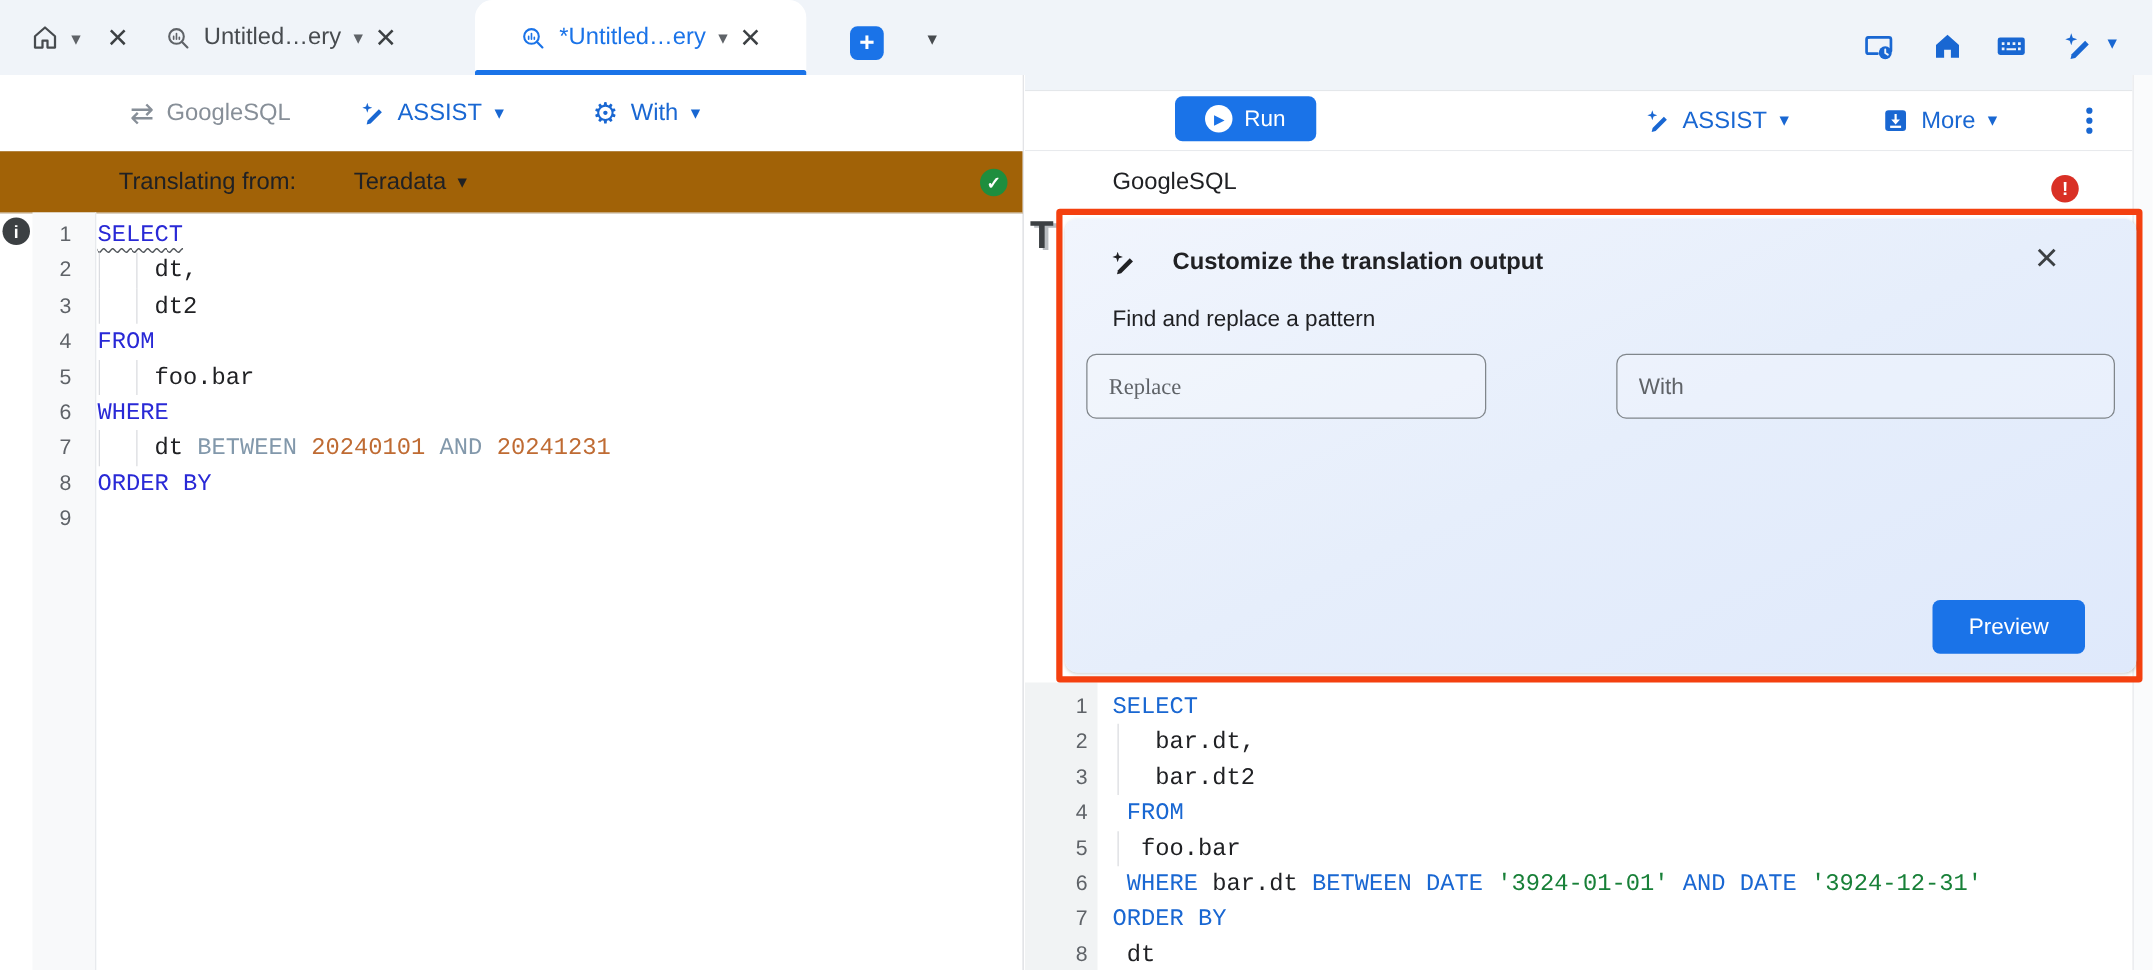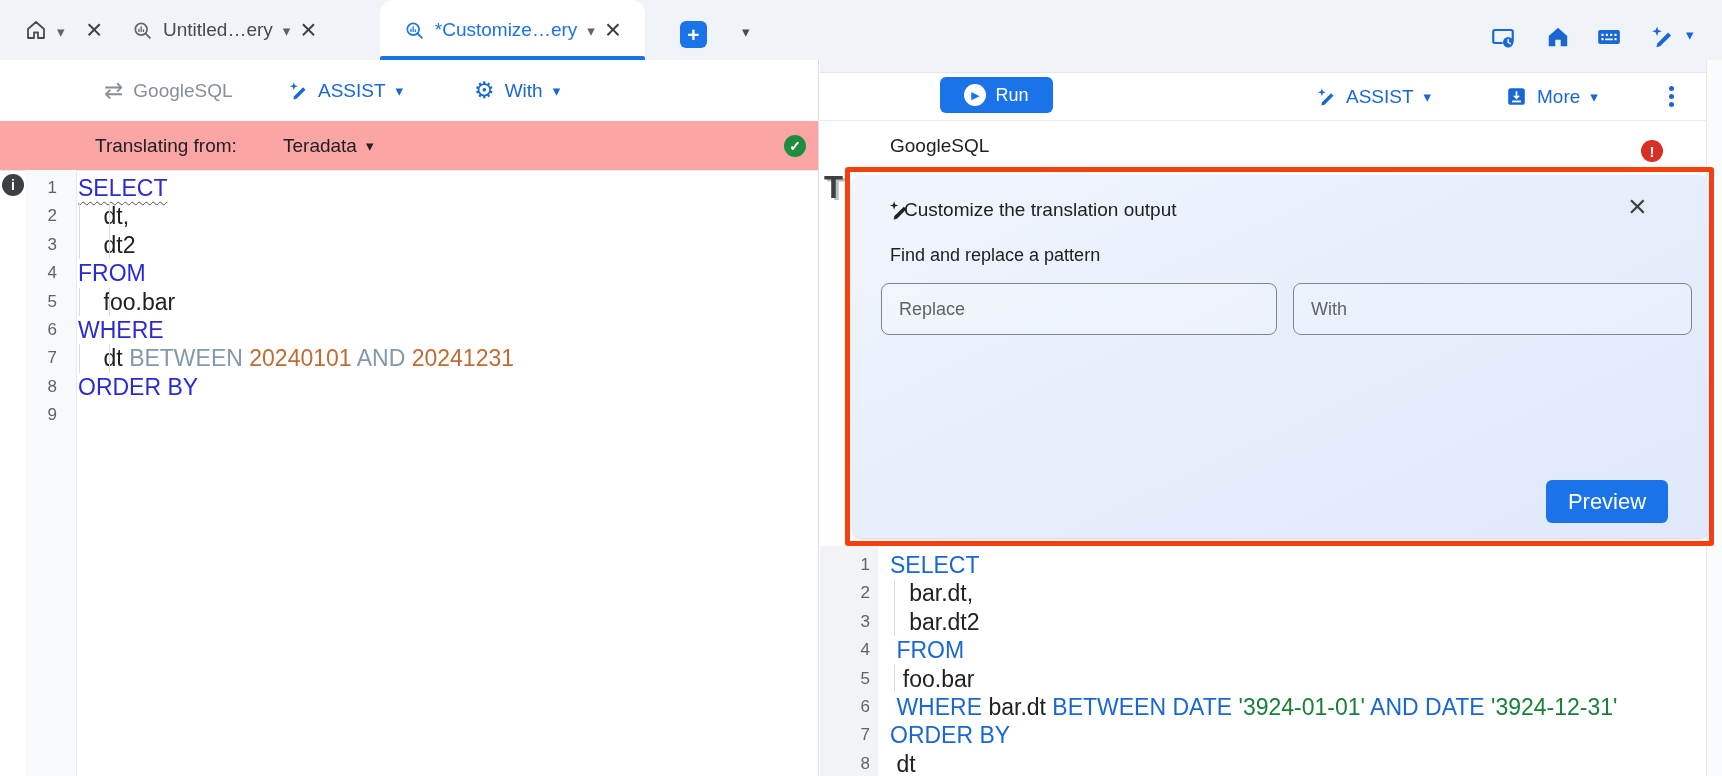--- a/index.html
+++ b/index.html
@@ -25,30 +25,30 @@
   
   .left-panel{position:absolute;left:0;top:60px;width:818px;height:716px;background:#fff;border-right:1px solid #dadce0;}
   .right-panel{position:absolute;left:820px;top:60px;width:886px;height:716px;background:#fff;}
   .scroll-strip{position:absolute;left:1706px;top:60px;width:16px;height:716px;background:#fafbfc;border-left:1px solid #e7e9ec;}
   
   .l-toolbar{position:absolute;left:0;top:0;right:0;height:61px;border-bottom:1px solid #e8eaed;background:#fff;}
   .tool{position:absolute;top:0;height:100%;display:flex;align-items:center;gap:10px;font-size:19px;font-weight:500;}
   .tool.blue{color:#1967d2;}
   .tool.disabled{color:#878f98;}
   .glyph-ic{font-size:23px;line-height:1;}
-  .l-subheader{position:absolute;left:0;top:61px;right:0;height:49px;border-bottom:1px solid #e8eaed;background:#fca5a5;}
+  .l-subheader{position:absolute;left:0;top:61px;right:0;height:49px;border-bottom:1px solid #e8eaed;background:#a16207;}
   .subtext{position:absolute;top:0;height:49px;display:flex;align-items:center;font-size:19px;color:#202124;}
   .badge{border-radius:50%;width:22px;height:22px;display:flex;align-items:center;justify-content:center;color:#fff;}
   .badge.green{background:#1e8e3e;font-size:14px;font-weight:700;}
   .badge.red{background:#d93025;font-size:15px;font-weight:700;}
   .badge.dark{background:#3c4043;font-size:14px;font-weight:700;font-style:normal;}
   
   .gutter-nums{position:absolute;box-sizing:border-box;}
   .ln{height:28.4px;line-height:28.4px;font-size:17px;color:#5f6368;text-align:right;}
-  .code-col{position:absolute;font-family:Liberation Sans, sans-serif;font-size:23px;}
+  .code-col{position:absolute;font-family:Liberation Mono, monospace;font-size:19px;}
   .code-line{position:relative;height:28.4px;line-height:28.4px;white-space:pre;}
   .guide{position:absolute;top:0;bottom:0;width:1px;background:#dadce0;}
   .tok-id{color:#202124;}
   .src .tok-kw{color:#2929d6;}
   .src .tok-op{color:#8298ab;}
   .src .tok-num{color:#bf6b33;}
   .out .tok-kw{color:#1967d2;}
   .out .tok-str{color:#188038;}
   .wavy{text-decoration:underline;text-decoration-style:wavy;text-decoration-color:#50555a;text-decoration-thickness:1px;text-underline-offset:5px;}
   
@@ -66,29 +66,29 @@
   .gsql-row{position:absolute;left:0;top:61px;right:0;height:49px;background:#fff;}
   .artifactT{position:absolute;left:4px;top:110px;font-size:31px;font-weight:700;color:#3c4043;text-shadow:3px 2px 0 #b9bdc1;}
   .out-editor{position:absolute;left:0;top:486px;right:0;bottom:0;}
   .out-gutterbg{position:absolute;left:0;top:0;bottom:0;width:58px;background:#f1f3f4;}
   .out-nums{left:0;top:5px;bottom:0;width:58px;padding:0 8px 0 0;}
   .out-code{left:70px;top:5px;right:0;}
   
   .red-frame{position:absolute;left:845px;top:167px;width:859px;height:369px;border:5px solid #f4400f;border-radius:3px;}
   .cdialog{position:absolute;left:852px;top:175px;width:857px;height:363px;border-radius:10px;
     background:linear-gradient(155deg,#f1f5fd 0%,#e6eefb 50%,#dfe9fb 100%);box-shadow:0 1px 3px rgba(60,64,67,.25);}
-  .cd-title{position:absolute;left:52px;top:24px;font-size:19px;font-weight:400;color:#202124;}
+  .cd-title{position:absolute;left:86px;top:24px;font-size:19px;font-weight:700;color:#202124;}
   .cd-penic{position:absolute;left:36px;top:25px;width:21px;height:21px;color:#202124;}
   .cd-close{position:absolute;left:776px;top:15px;font-size:32px;color:#3c4043;cursor:pointer;line-height:1;}
   .cd-label{position:absolute;font-size:18px;color:#202124;text-align:right;}
   .cd-input{position:absolute;box-sizing:border-box;height:52px;border:1px solid #80868b;border-radius:8px;
     background:rgba(255,255,255,.22);padding:0 17px;font-size:18px;color:#202124;font-family:inherit;outline:none;}
   .cd-input::placeholder{color:#5f6368;opacity:1;}
   .previewbtn{position:absolute;left:694px;top:305px;width:122px;height:43px;background:#1a73e8;color:#fff;border:none;
-    border-radius:6px;font-size:22px;font-weight:500;font-family:inherit;cursor:pointer;}
+    border-radius:6px;font-size:18px;font-weight:500;font-family:inherit;cursor:pointer;}
 </style>
 </head>
 <body>
 
 <svg width="0" height="0" style="position:absolute">
   <symbol id="sym-home-outline" viewBox="0 0 24 24">
     <path d="M12 4 L4 11 V20 H10 V14.5 H14 V20 H20 V11 Z" fill="none" stroke="currentColor" stroke-width="1.8" stroke-linejoin="round"></path>
   </symbol>
   <symbol id="sym-home-filled" viewBox="0 0 24 24">
     <path d="M12 3.5 L3.5 11 V20.5 H9.5 V14.5 H14.5 V20.5 H20.5 V11 Z" fill="currentColor"></path>
@@ -134,21 +134,21 @@
       </svg>
     <span class="tlabel">Untitled…ery</span>
     <span class="caret">▾</span>
     <span class="xicon">×</span>
   </div>
 
   <div class="tab active" style="left:380px;width:265px">
     <svg width="21" height="21" style="color:#1a73e8">
         <use href="#sym-query"></use>
       </svg>
-    <span class="tlabel">*Customize…ery</span>
+    <span class="tlabel">*Untitled…ery</span>
     <span class="caret">▾</span>
     <span class="xicon">×</span>
   </div>
 
   <div class="plusbtn">+</div>
   <div class="tb-item caret" style="left:742px;top:24px;color:#474b4f">▾</div>
 
   <div class="tb-right-icon" style="left:1490px">
     <svg width="26" height="26">
         <use href="#sym-tabrecent"></use>
@@ -293,18 +293,18 @@
 <div class="cdialog">
   <div class="cd-penic">
     <svg width="21" height="21">
         <use href="#sym-penspark"></use>
       </svg>
   </div>
   <div class="cd-title">Customize the translation output</div>
   <div class="cd-close">×</div>
 
   <div class="cd-label" style="left:38px;top:70px">Find and replace a pattern</div>
-  <input class="cd-input" style="left: 29px; top: 108px; width: 396px;" placeholder="Replace">
+  <input class="cd-input" style="left: 17px; top: 108px; width: 320px; font-family: Liberation Serif, serif;" placeholder="Replace">
   <input class="cd-input" style="left: 441px; top: 108px; width: 399px;" placeholder="With">
 
 
   <button class="previewbtn">Preview</button>
 </div>
 
 </body></html>

